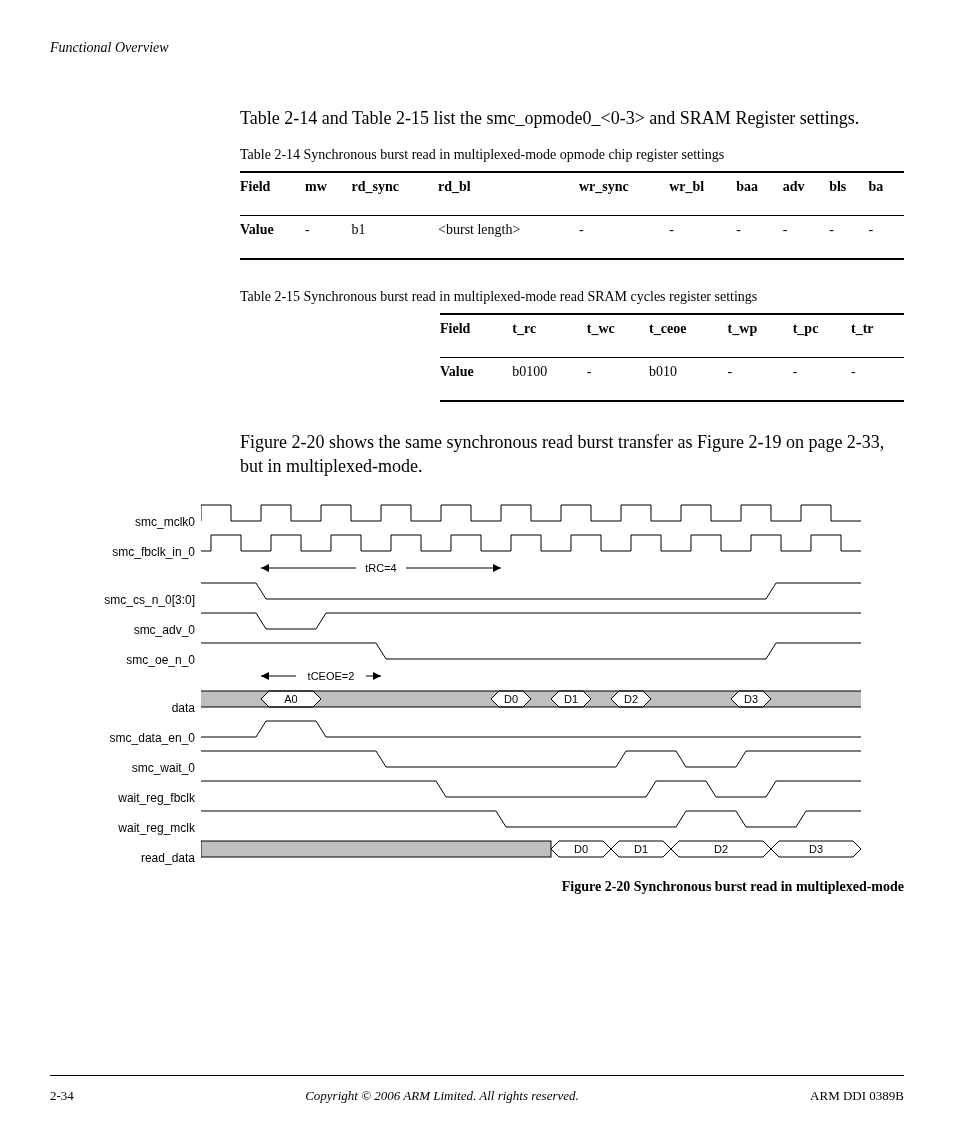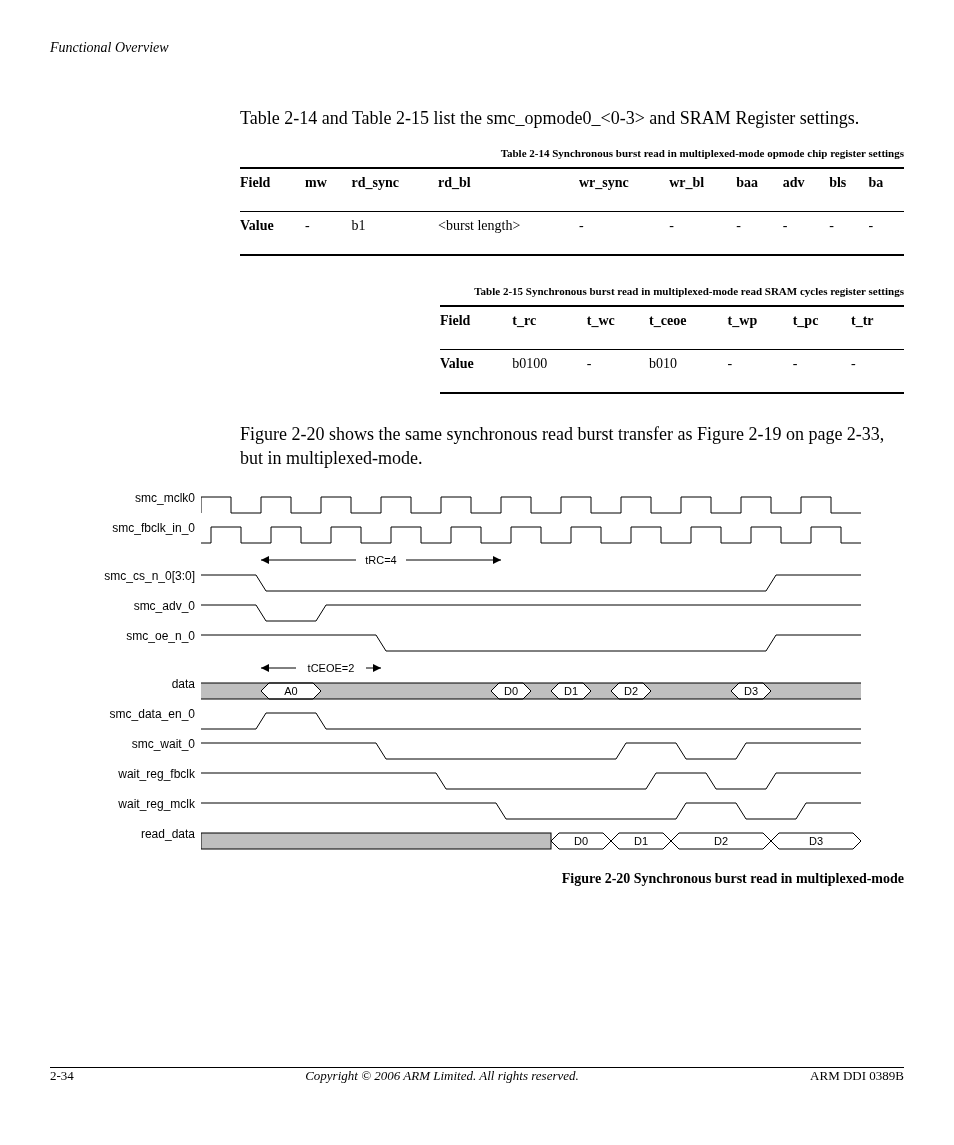--- a/index.html
+++ b/index.html
@@ -24,23 +24,22 @@
     font-style: italic;
     font-size: 15px;
     margin-bottom: 14px;
   }
   .body-text {
     font-size: 18px;
     margin-bottom: 16px;
     line-height: 1.35;
   }
   .table-caption {
-    font-weight: bold;
-    font-size: 11px;
-    text-align: right;
+    font-weight: normal;
+    font-size: 14px;
     margin-bottom: 6px;
     line-height: 1.35;
   }
   table.register {
     border-collapse: collapse;
     width: 100%;
     font-size: 14px;
     margin-bottom: 28px;
   }
   table.register th, table.register td {
@@ -68,39 +67,39 @@
     margin-top: 14px;
   }
   
   .timing {
     margin-top: 20px;
     font-family: Arial, Helvetica, sans-serif;
     font-size: 12px;
   }
   .timing-row {
     display: flex;
-    align-items: flex-start;
+    align-items: flex-end;
     height: 30px;
   }
   .timing-label {
     width: 145px;
     text-align: right;
     padding-right: 6px;
     font-size: 12px;
   }
   .timing-wave {
     flex: 1;
     height: 30px;
     position: relative;
   }
   svg.wave { display:block; }
   .footer {
     border-top: 1px solid #000;
     margin-top: 180px;
-    padding-top: 0;
+    padding-top: 12px;
     display: flex;
     justify-content: space-between;
     font-size: 13px;
   }
   .footer .center {
     font-style: italic;
   }
 </style>
 </head>
 <body>

